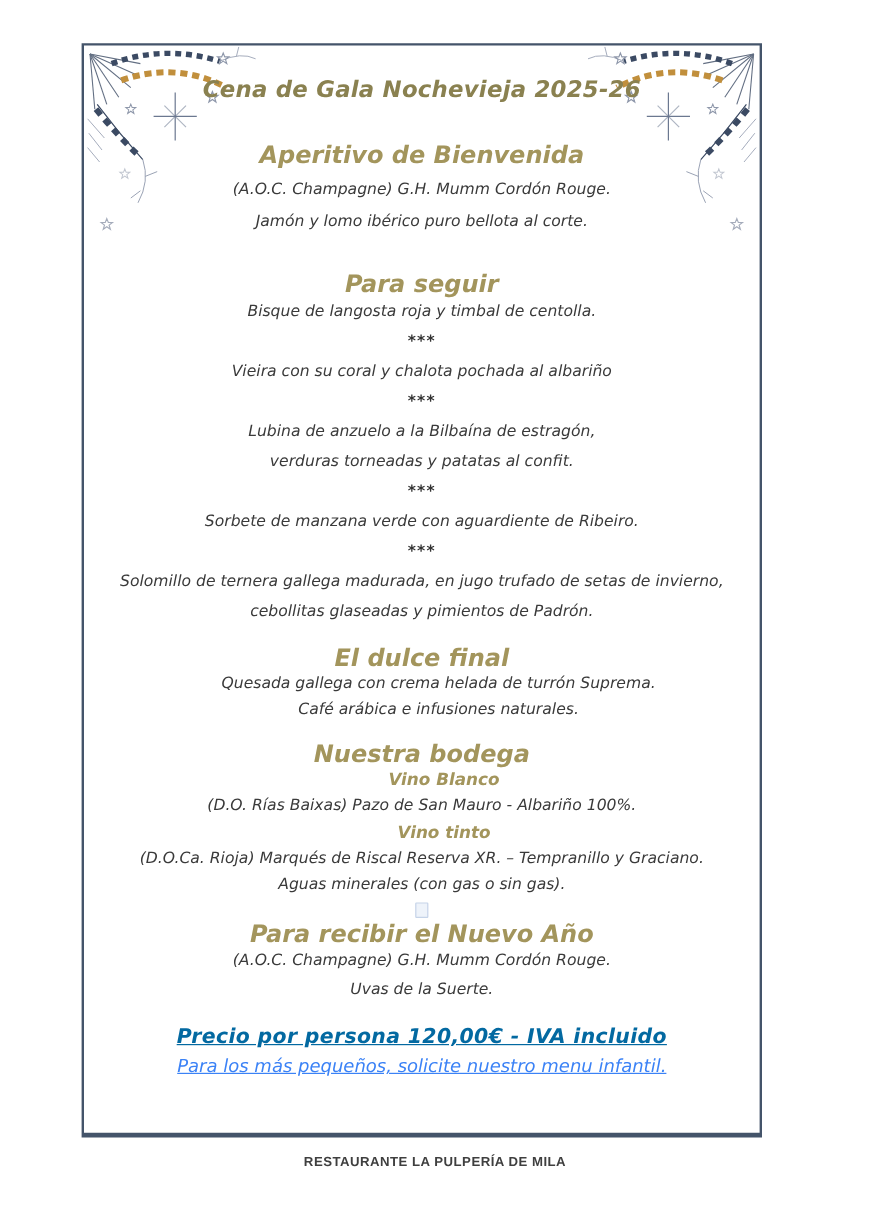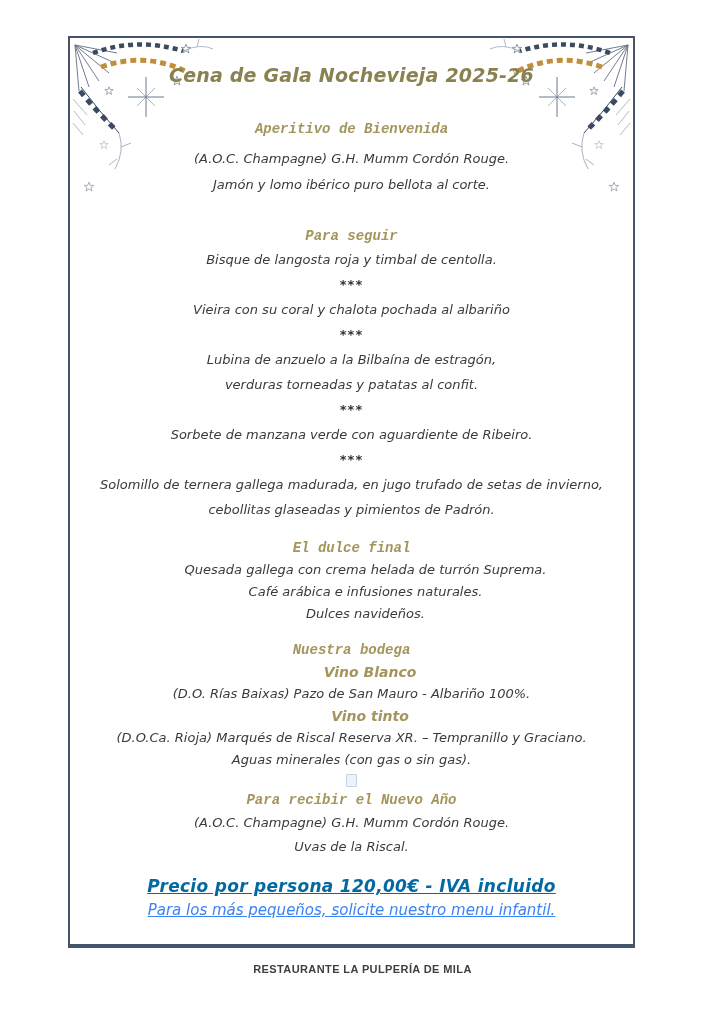--- a/index.html
+++ b/index.html
@@ -14,23 +14,22 @@
   }
   .content{position:relative;padding-top:24px;z-index:2;}
   .orn{position:absolute;top:1px;z-index:1;pointer-events:none;}
   .orn-left{left:1px;}
   .orn-right{right:1px;transform:scaleX(-1);}
   .title{
     font-style:italic;font-weight:bold;font-size:19px;line-height:26px;
     color:#8a8150;letter-spacing:.2px;
   }
   .h{
-    font-style:italic;font-weight:bold;font-size:14px;line-height:22px;
+    font-style:italic;font-weight:bold;font-size:20px;line-height:22px;
     color:#a3955c;
-    font-family:Liberation Mono, monospace;
   }
   .ln{
     font-style:italic;font-size:13px;line-height:26px;color:#3a3a3a;
   }
   .sec-aperitivo .h{margin-top:30px;}
   .sec-aperitivo .lines{margin-top:6px;}
   .sec-seguir{margin-top:27px;}
   .sec-seguir .ln{line-height:25px;}
   .sec-dulce{margin-top:15px;}
   .sec-dulce .ln{line-height:22px;padding-left:28px;}
@@ -166,40 +165,39 @@
       <div class="ln">Sorbete de manzana verde con aguardiente de Ribeiro.</div>
       <div class="ln stars">***</div>
       <div class="ln">Solomillo de ternera gallega madurada, en jugo trufado de setas de invierno,</div>
       <div class="ln">cebollitas glaseadas y pimientos de Padrón.</div>
     </div>
 
     <div class="sec-dulce">
       <div class="h">El dulce final</div>
       <div class="ln">Quesada gallega con crema helada de turrón Suprema.</div>
       <div class="ln">Café arábica e infusiones naturales.</div>
-      <div class="ln">Dulces navideños.</div>
     </div>
 
     <div class="sec-bodega">
       <div class="h">Nuestra bodega</div>
       <div class="h2">Vino Blanco</div>
       <div class="ln">(D.O. Rías Baixas) Pazo de San Mauro - Albariño 100%.</div>
       <div class="h2">Vino tinto</div>
       <div class="ln">(D.O.Ca. Rioja) Marqués de Riscal Reserva XR. – Tempranillo y Graciano.</div>
       <div class="ln">Aguas minerales (con gas o sin gas).</div>
     </div>
 
     <div class="icon-row">
       <span class="img-ph"></span>
     </div>
 
     <div class="sec-nuevo">
       <div class="h">Para recibir el Nuevo Año</div>
       <div class="ln">(A.O.C. Champagne) G.H. Mumm Cordón Rouge.</div>
-      <div class="ln">Uvas de la Riscal.</div>
+      <div class="ln">Uvas de la Suerte.</div>
     </div>
 
     <div class="price">Precio por persona 120,00€ - IVA incluido</div>
     <div class="kids">Para los más pequeños, solicite nuestro menu infantil.</div>
   </div>
 </div>
 
 <div class="footer">
   <div class="footer-name">RESTAURANTE LA PULPERÍA DE MILA</div>
 </div>

